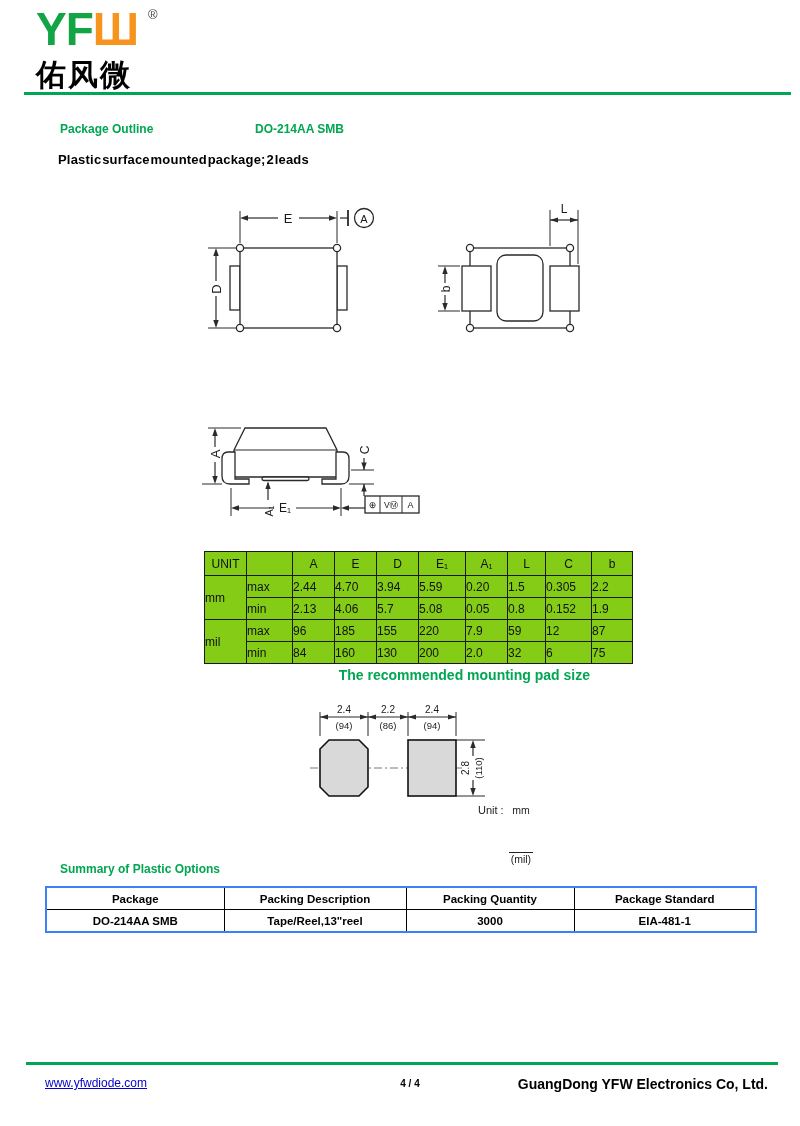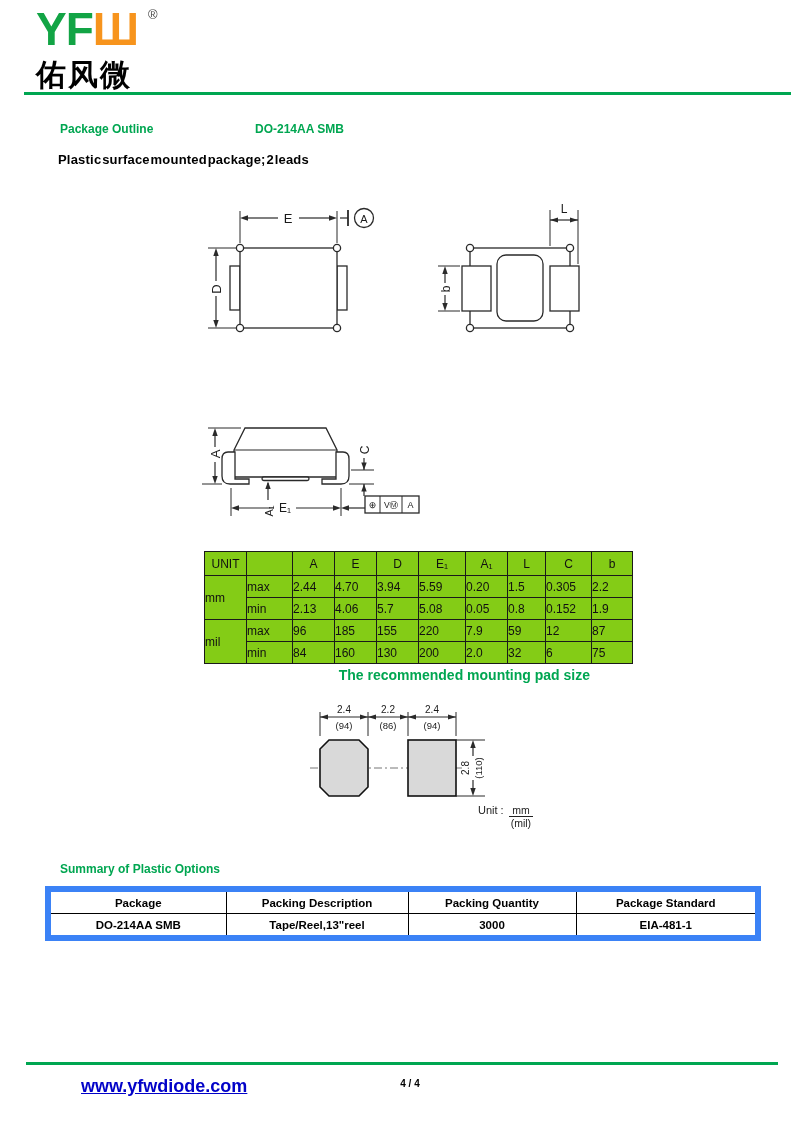--- a/index.html
+++ b/index.html
@@ -30,30 +30,30 @@
   .dimtable{position:absolute;left:204px;top:551px;border-collapse:collapse;table-layout:fixed;}
   .dimtable td,.dimtable th{border:1px solid #1a1a1a;font-size:12px;font-weight:400;
        padding:0;height:21px;color:#111;background:#84cc16;}
   .dimtable tr:first-child th{height:23px;}
   
   .pad-caption{position:absolute;left:250px;top:667px;width:340px;text-align:right;
        color:#00A651;font-weight:700;font-size:14px;}
   .unit-note{position:absolute;left:478px;top:804px;display:flex;align-items:flex-start;
        font-size:11px;color:#222;gap:5px;}
   .frac{display:inline-flex;flex-direction:column;align-items:center;font-size:10.5px;line-height:1.15;}
-  .frac .den{border-top:1px solid #222;padding:0 2px;}
+  .frac .den{border-top:1px solid #222;padding:0 2px;margin-top:36px;}
   
   .packtable{position:absolute;left:45px;top:886px;border-collapse:collapse;table-layout:fixed;
-       border:6px solid #3b82f6;}
+       border:2px solid #3b82f6;}
   .packtable td,.packtable th{border:1.5px solid #000;font-size:11.5px;font-weight:700;
        text-align:center;padding:0;height:21px;color:#000;background:#fff;}
   
   .rule-bottom{position:absolute;left:26px;right:22px;top:1062px;height:3px;background:#00A651;}
-  .site-link{position:absolute;left:45px;top:1076px;font-size:18px;font-weight:700;
-       color:#0202C8;text-decoration:underline;margin-left:36px;}
+  .site-link{position:absolute;left:45px;top:1076px;font-size:12px;font-weight:400;
+       color:#0202C8;text-decoration:underline;}
   .page-num{position:absolute;left:360px;top:1078px;width:100px;text-align:center;
        font-size:10px;font-weight:700;color:#000;}
   .company{position:absolute;right:32px;top:1076px;font-size:14px;font-weight:700;color:#000;}
 </style>
 </head>
 <body>
 
 <div class="page">
 
   <div class="logo">
@@ -325,14 +325,15 @@
       <td>Tape/Reel,13"reel</td>
       <td>3000</td>
       <td>EIA-481-1</td>
     </tr>
   </tbody>
     </table>
 
   <div class="rule-bottom"></div>
   <a class="site-link" href="#">www.yfwdiode.com</a>
   <div class="page-num">4 / 4</div>
+  <div class="company">GuangDong YFW Electronics Co, Ltd.</div>
 
 </div>
 
 </body></html>

